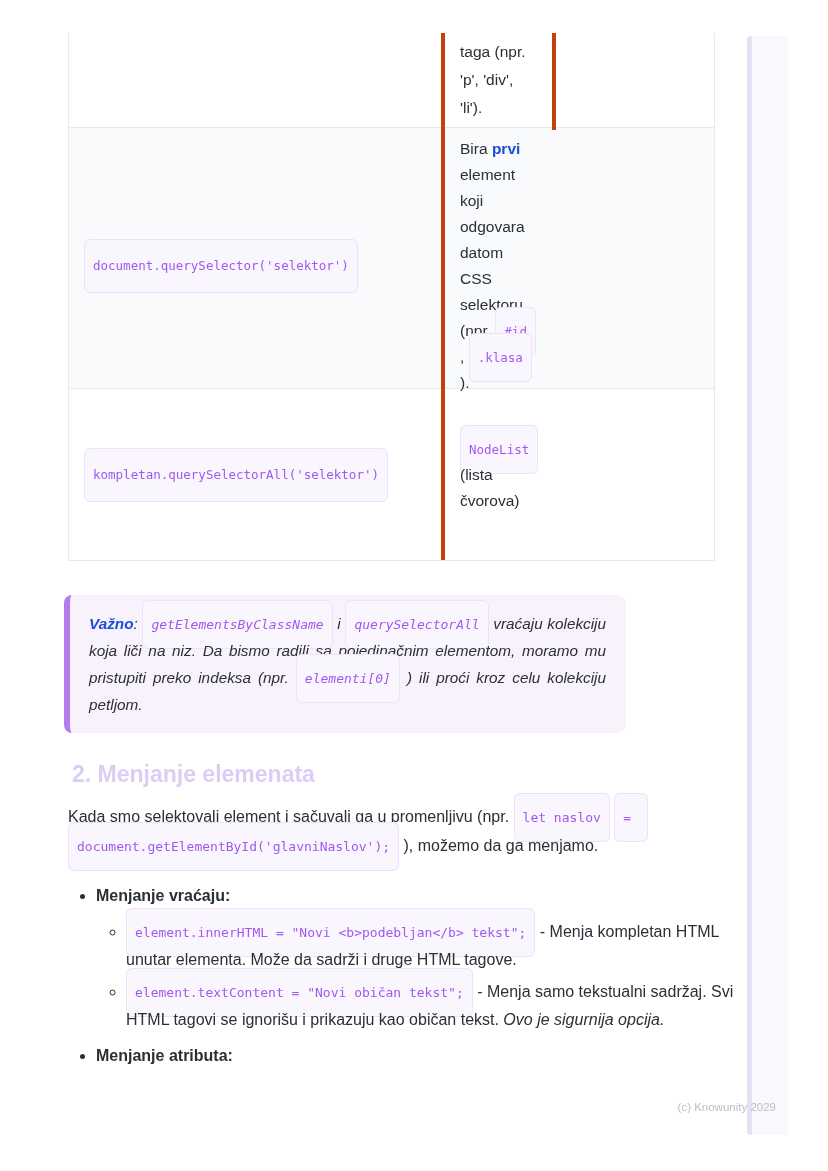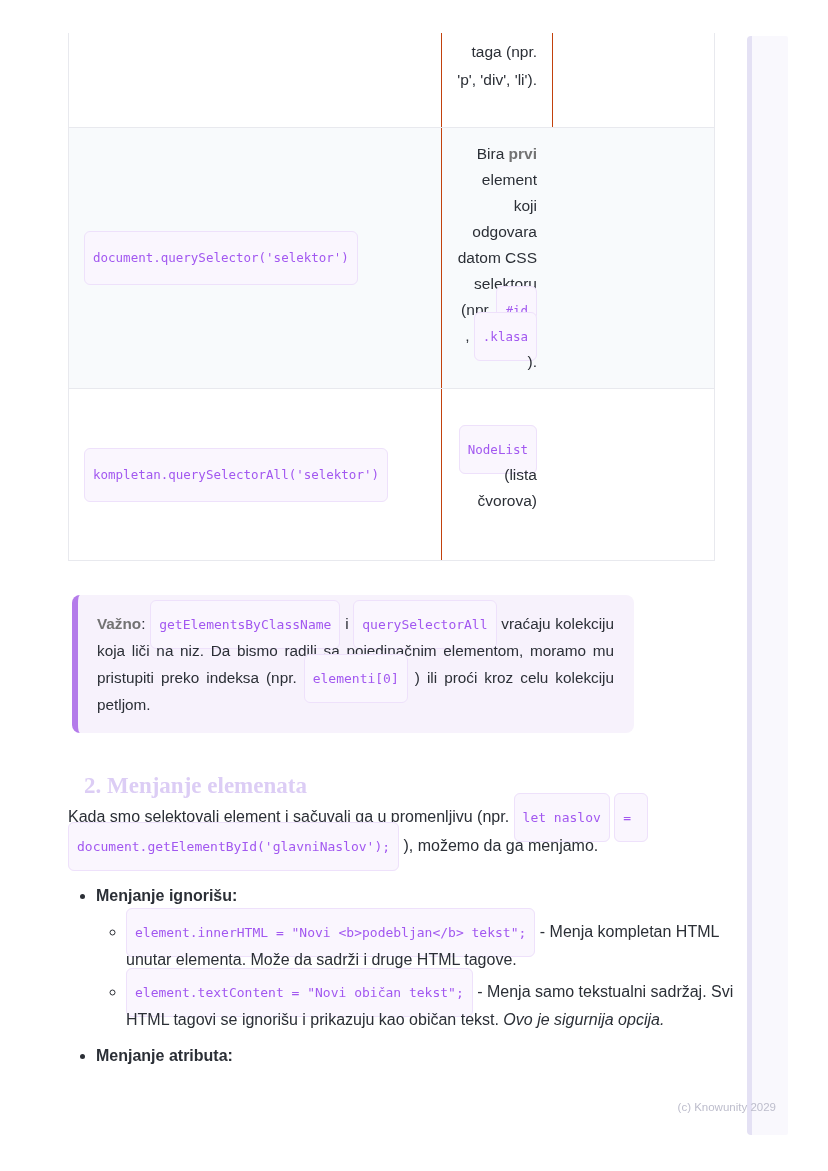--- a/index.html
+++ b/index.html
@@ -39,21 +39,21 @@
     border-bottom: 1px solid #e8e9ee;
   }
   .tr.alt { background: #f8fafc; }
   .td {
     padding: 8px 15px;
     display: flex;
     flex-direction: column;
     justify-content: center;
     line-height: 26px;
   }
-  .td + .td { border-left: 1px solid #c2410c; text-align: right; }
+  .td + .td { border-left: 4px solid #c2410c; }
   .row-a { height: 94px; }
   .row-a .td { justify-content: flex-start; padding-top: 5px; line-height: 28px; }
   .row-b { height: 260px; }
   .row-c { height: 171px; }
 
   
   .chip {
     font-family: "DejaVu Sans Mono", monospace;
     font-size: 13px;
     color: #a258f0;
@@ -66,45 +66,45 @@
     box-decoration-break: clone;
     -webkit-box-decoration-break: clone;
   }
   .td .chip { font-size: 12.5px; }
   .method-cell { align-items: flex-start; }
   .method-cell .chip { white-space: nowrap; }
 
   
   .callout {
     position: absolute;
-    left: 72px; top: 595px;
+    left: 64px; top: 595px;
     width: 562px;
     box-sizing: border-box;
     background: #f7f2fc;
     border-left: 6px solid #b47bea;
     border-radius: 8px;
     padding: 15px 20px 15px 19px;
+    font-style: italic;
   }
   .callout p {
     margin: 0;
     font-size: 15.3px;
     line-height: 27px;
     text-align: justify;
   }
 
   
   .heading {
     position: absolute;
     left: 68px; top: 755px;
-    margin: 16px;
+    margin: 4px;
     font-size: 23px;
     line-height: 30px;
     font-weight: 700;
     color: #dccdf5;
-    font-family: Liberation Serif, serif;
   }
   .intro {
     position: absolute;
     left: 68px; top: 802px;
     width: 645px;
     margin: 0;
     font-size: 16px;
     line-height: 29px;
   }
 
@@ -132,21 +132,21 @@
 
   
   .footer {
     position: absolute;
     right: 52px; top: 1101px;
     font-size: 11.5px;
     color: #bdbdcc;
     z-index: 5;
   }
 
-  strong { font-weight: 700; color: #737373; }
+  strong { font-weight: 700; color: #1d4ed8; }
   em { font-style: italic; }
 </style>
 </head>
 <body>
 
 <div class="side-band"></div>
 
 <div class="doc-table">
   <div class="tr row-a">
     <div class="td"></div>
@@ -178,21 +178,21 @@
 <div class="callout">
   <p><strong>Važno</strong><span>: </span><code class="chip">getElementsByClassName</code><span> i </span><code class="chip">querySelectorAll</code><span> vraćaju kolekciju koja liči na niz. Da bismo radili sa pojedinačnim elementom, moramo mu pristupiti preko indeksa (npr. </span><code class="chip">elementi[0]</code><span> ) ili proći kroz celu kolekciju petljom.</span></p>
 </div>
 
 <h2 class="heading">2. Menjanje elemenata</h2>
 
 <p class="intro"><span>Kada smo selektovali element i sačuvali ga u promenljivu (npr. </span><code class="chip">let naslov</code><span> </span><code class="chip">= document.getElementById('glavniNaslov');</code><span> ), možemo da ga menjamo.</span></p>
 
 <ul class="l1">
   <li>
-    <span class="li-title">Menjanje ignorišu:</span>
+    <span class="li-title">Menjanje vraćaju:</span>
     <ul class="l2">
       <li>
         <span><code class="chip">element.innerHTML = "Novi &lt;b&gt;podebljan&lt;/b&gt; tekst";</code><span> - Menja kompletan HTML unutar elementa. Može da sadrži i druge HTML tagove.</span></span>
       </li>
       <li>
         <span><code class="chip">element.textContent = "Novi običan tekst";</code><span> - Menja samo tekstualni sadržaj. Svi HTML tagovi se ignorišu i prikazuju kao običan tekst. </span><em>Ovo je sigurnija opcija.</em></span>
       </li>
     </ul>
   </li>
   <li>

